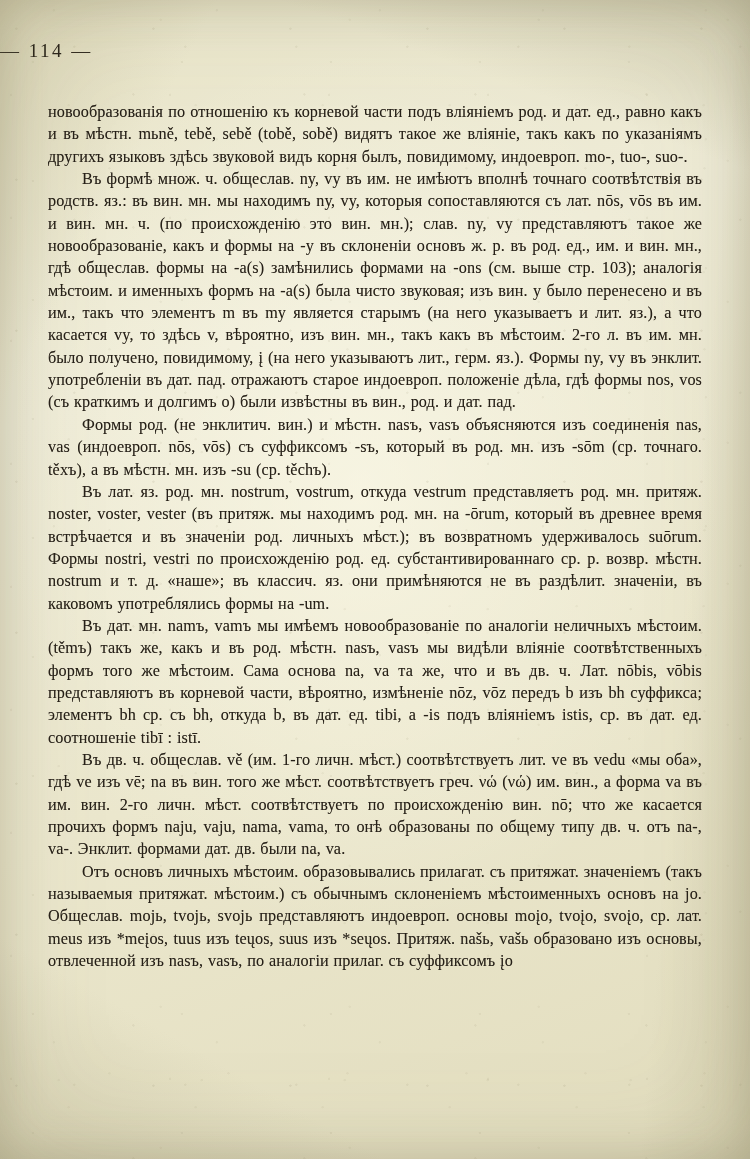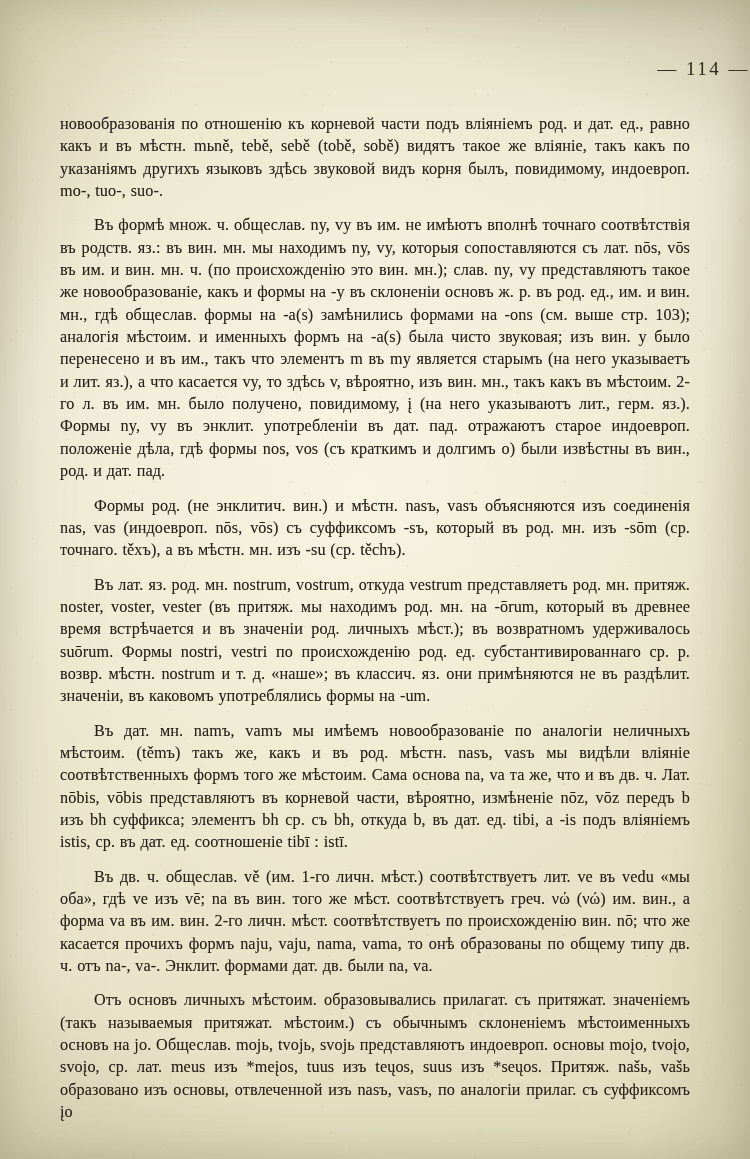--- a/index.html
+++ b/index.html
@@ -48,38 +48,38 @@
     position: absolute;
     inset: 0;
     pointer-events: none;
     box-shadow:
       inset 0 0 46px rgba(120,112,80,0.30),
       inset 0 0 120px rgba(120,112,80,0.12);
   }
 
   .folio {
     position: absolute;
-    top: 58px;
+    top: 40px;
     left: 0;
     width: 750px;
-    text-align: right;
+    text-align: left;
     font-size: 19px;
     letter-spacing: 2.5px;
     color: #2a241a;
   }
 
   .textblock {
     position: absolute;
     top: 101px;
     left: 48px;
     width: 654px;
   }
 
   p.para {
-    margin: 12px;
+    margin: 0;
     text-align: justify;
     text-align-last: left;
     text-indent: 34px;
     font-size: 16.2px;
     line-height: 22.35px;
     letter-spacing: 0.1px;
     word-spacing: 0.6px;
     color: #262018;
     font-family: Liberation Serif, serif;
     -webkit-font-smoothing: none;

